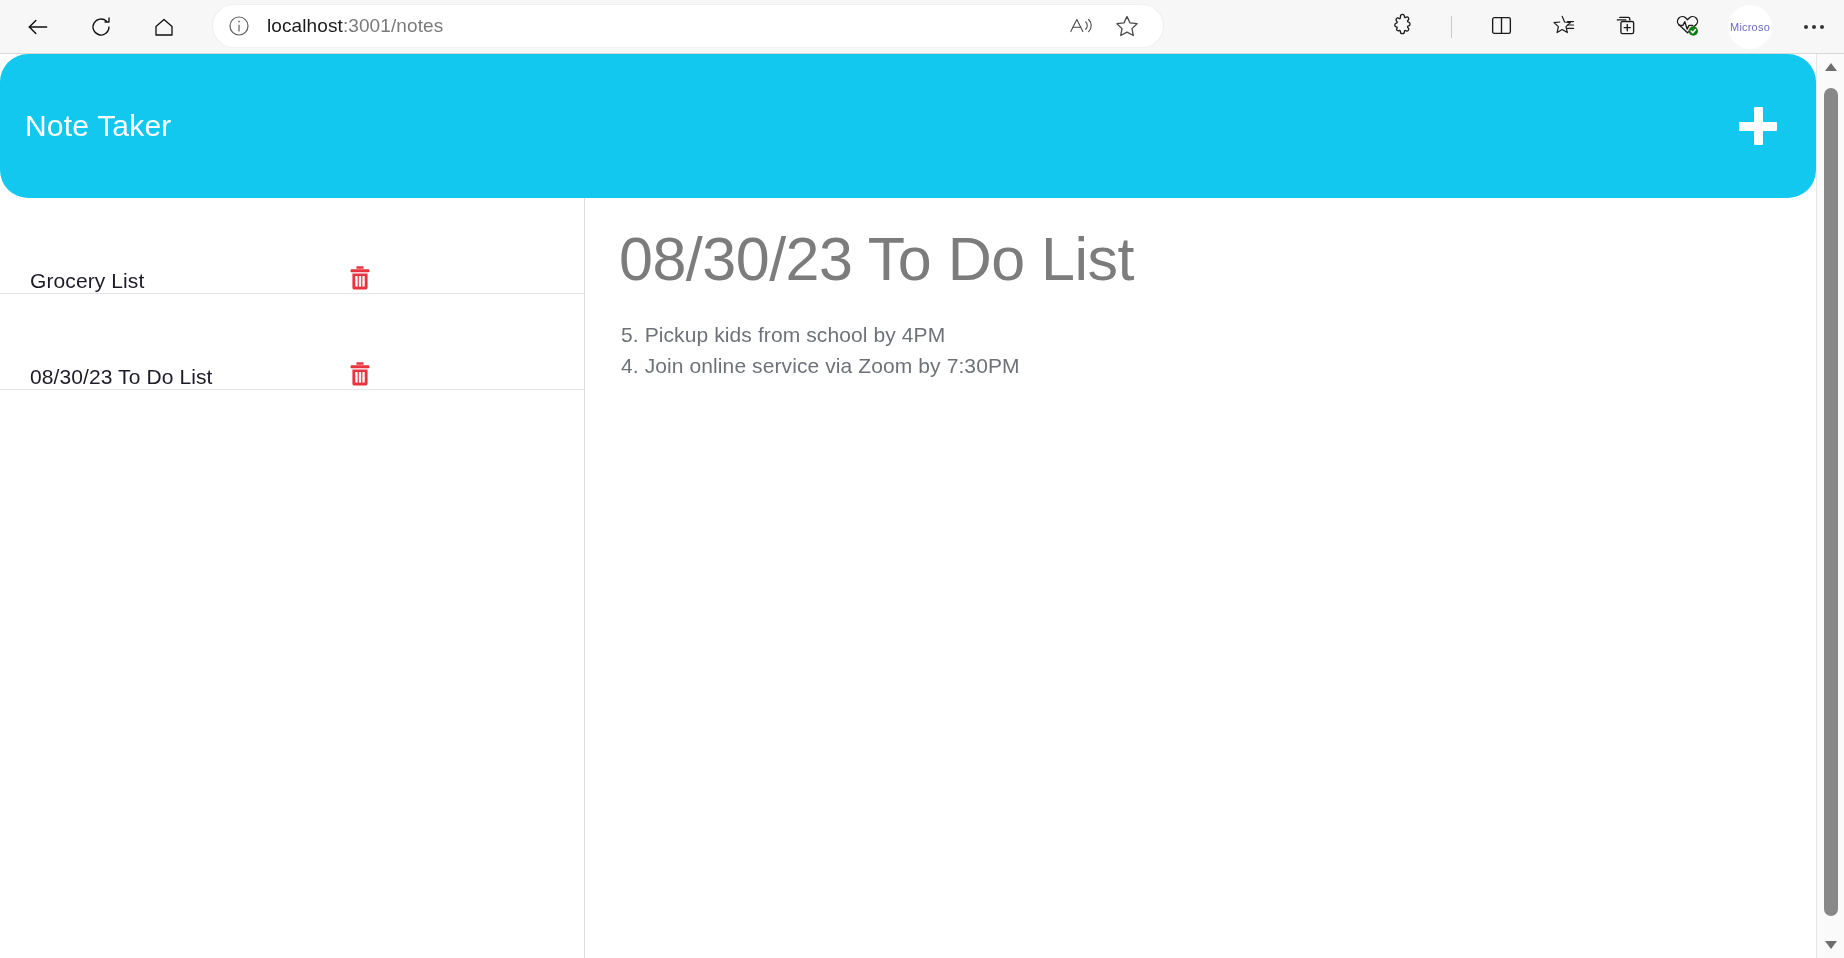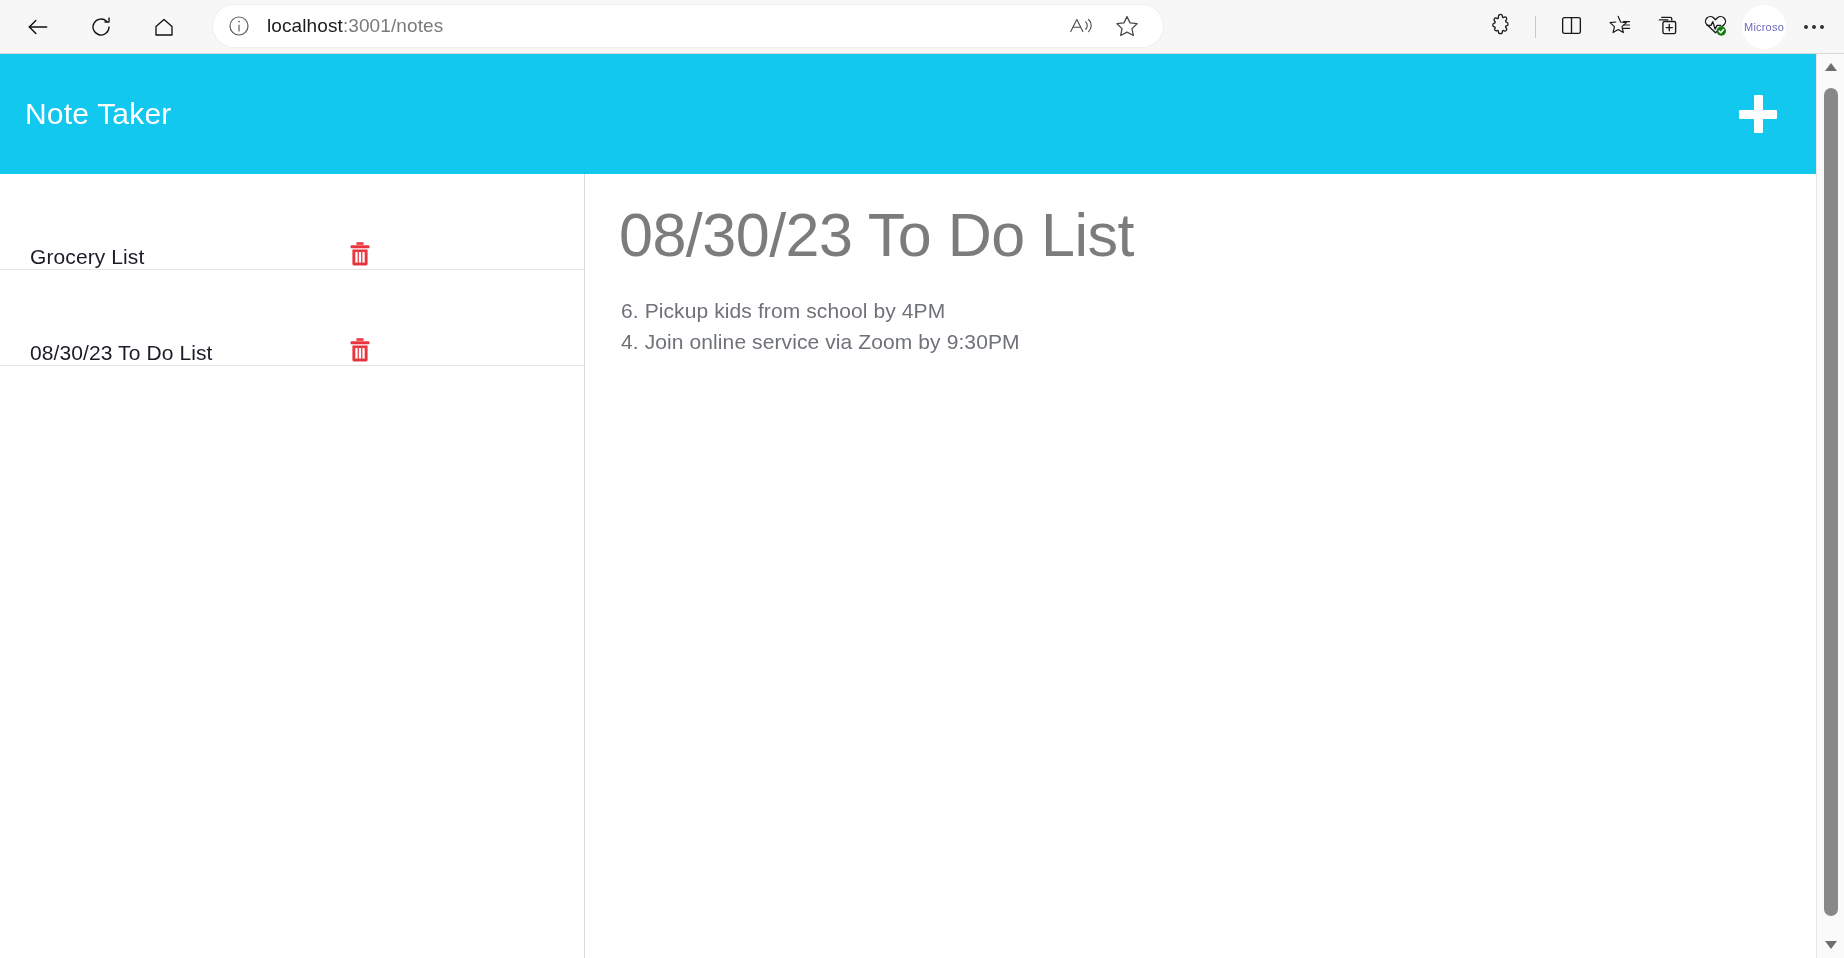--- a/index.html
+++ b/index.html
@@ -44,21 +44,21 @@
   }
   .url-text .url-rest { color: #7a7a7a; }
   .ab-right {
     margin-left: auto; display: flex; align-items: center; gap: 18px;
     padding-right: 22px;
   }
   .ab-icon { width: 28px; height: 28px; display: flex; align-items: center; justify-content: center; }
 
   .toolbar-right {
     position: absolute; right: 8px; top: 0;
-    height: 54px; display: flex; align-items: center; gap: 6px;
+    height: 54px; display: flex; align-items: center; gap: 20px;
   }
   .tb-btn {
     width: 42px; height: 42px; border-radius: 6px;
     display: flex; align-items: center; justify-content: center;
   }
   .tb-sep { width: 1px; height: 22px; background: #c9c9c9; margin: 0 8px; }
   .profile-chip {
     width: 44px; height: 44px; border-radius: 50%;
     background: #ffffff;
     display: flex; align-items: center; justify-content: center;
@@ -74,24 +74,25 @@
 
   
   .viewport {
     position: absolute; top: 54px; left: 0;
     width: 1816px; height: 904px;
     background: #ffffff;
     overflow: hidden;
   }
 
   .app-header {
-    width: 1816px; height: 120px;
+    width: 1816px; height: 144px;
     background: #12c8ef;
     display: flex; align-items: center;
     position: relative;
+    border-radius: 28px;
   }
   .app-title {
     margin-left: 25px;
     font-size: 30px; font-weight: 400;
     color: #ffffff; letter-spacing: .2px;
   }
   .add-note-btn {
     position: absolute; right: 32px; top: 50%;
     transform: translateY(-50%);
     width: 52px; height: 52px;
@@ -315,22 +316,22 @@
             <rect x="14.4" y="11" width="2.3" height="10.6" fill="#ffffff"></rect>
           </svg>
         </span>
       </div>
 
     </div>
 
     <div class="note-pane">
       <div class="note-title">08/30/23 To Do List</div>
       <div class="note-body">
-        <div class="note-line">6. Pickup kids from school by 4PM</div>
-        <div class="note-line">4. Join online service via Zoom by 9:30PM</div>
+        <div class="note-line">5. Pickup kids from school by 4PM</div>
+        <div class="note-line">4. Join online service via Zoom by 7:30PM</div>
       </div>
     </div>
 
   </div>
 </div>
 
 <div class="scrollbar">
   <div class="sb-arrow up">
     <span>
       <svg width="14" height="10" viewBox="0 0 14 10">

